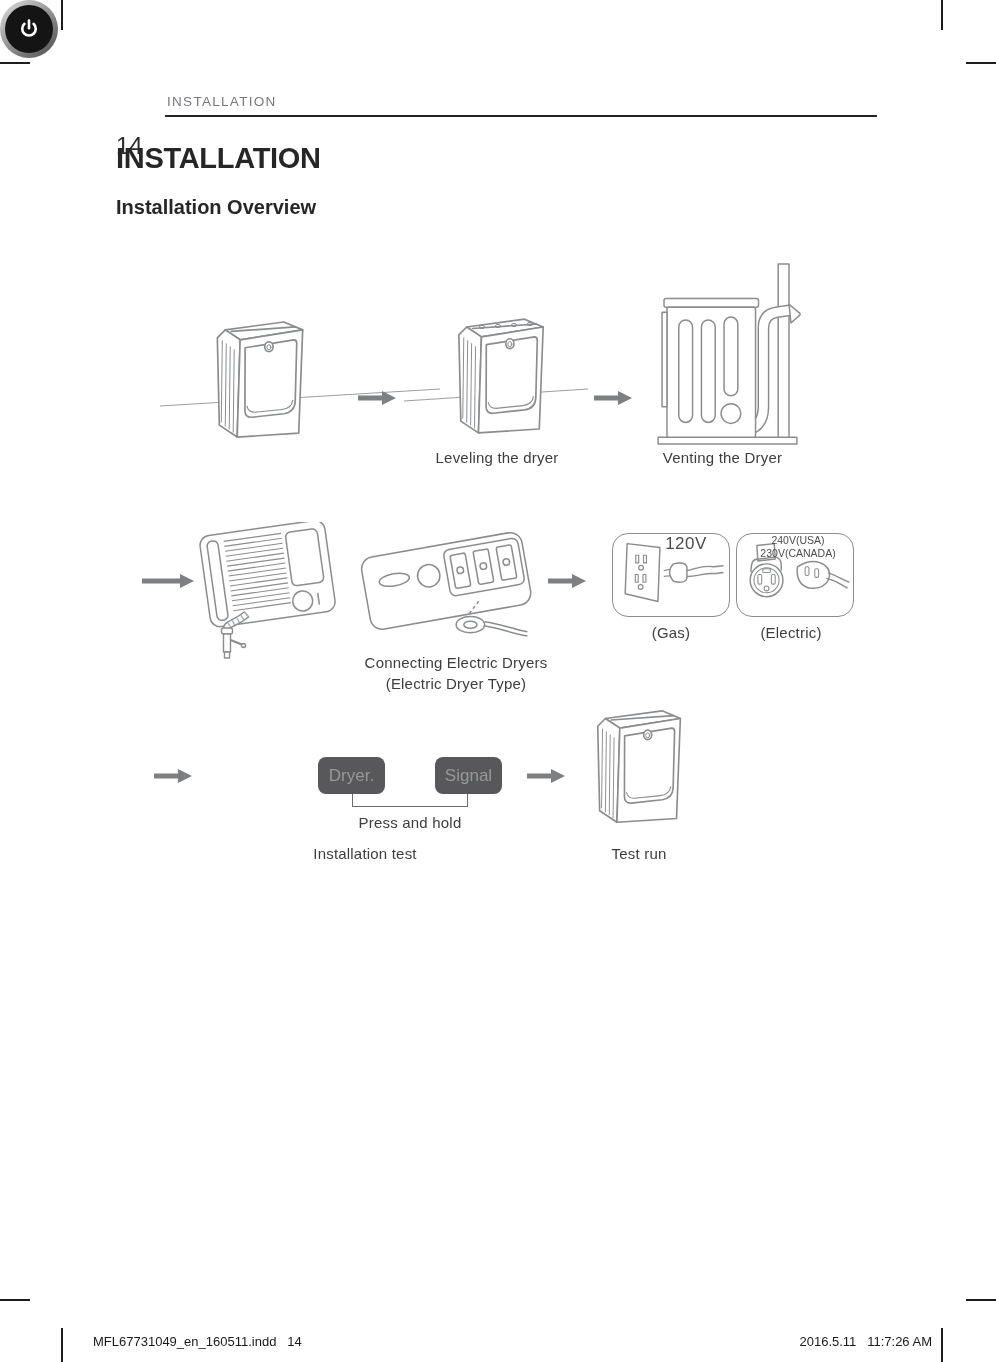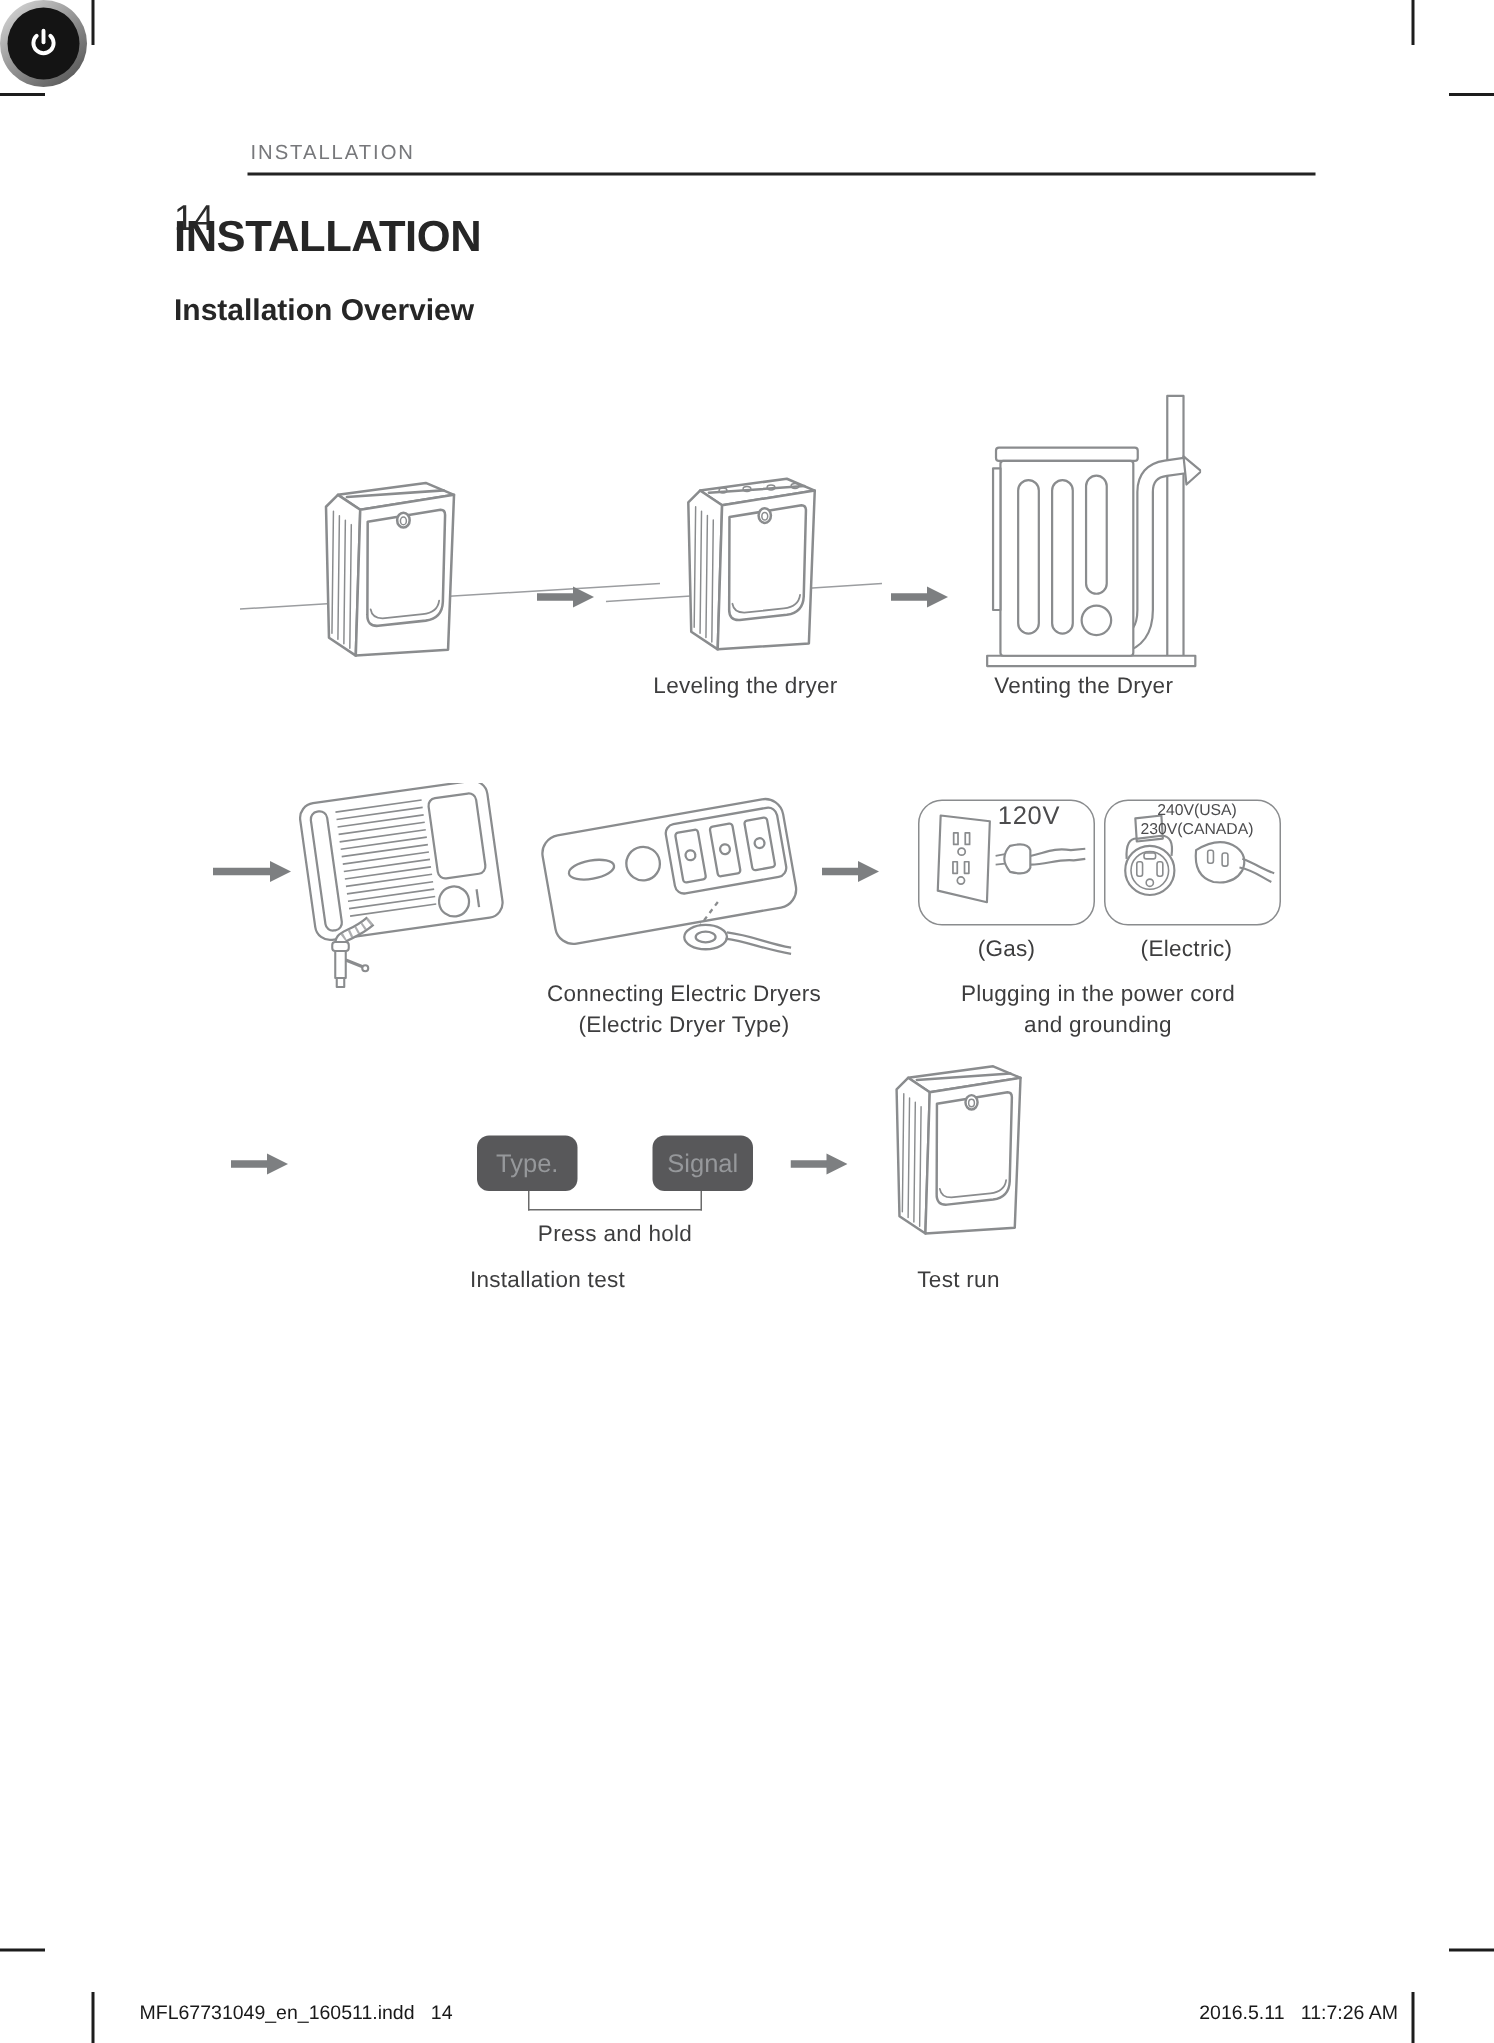--- a/index.html
+++ b/index.html
@@ -327,37 +327,35 @@
       </svg>
   </div>
   <div id="v120" class="abs">120V</div>
   <div id="v240" class="abs">240V(USA)
 230V(CANADA)</div>
   <div id="cap-gaslabel" class="cap">(Gas)</div>
   <div id="cap-eleclabel" class="cap">(Electric)</div>
 
   <div id="cap-electric" class="cap">Connecting Electric Dryers
 (Electric Dryer Type)</div>
-  <div id="cap-plugging" class="cap">Plugging in the power cord
-and grounding</div>
 
   <svg id="ar5" class="arrow" width="38" height="18">
       <use href="#sym-arrow"></use>
     </svg>
 
   <div id="pwr">
     <div id="pwr-inner">
       <svg width="26" height="26" viewBox="0 0 32 32">
         <path d="M16 5.5 V15" stroke="#ffffff" stroke-width="3.2" stroke-linecap="round" fill="none"></path>
         <path d="M10.4 9.6 a8.3 8.3 0 1 0 11.2 0" stroke="#ffffff" stroke-width="3.2" stroke-linecap="round" fill="none"></path>
       </svg>
     </div>
   </div>
 
-  <div id="btn-temp" class="ctlbtn">Type.</div>
+  <div id="btn-temp" class="ctlbtn">Dryer.</div>
   <div id="btn-signal" class="ctlbtn">Signal</div>
   <div id="bracket" class="abs"></div>
   <div id="presshold" class="cap">Press and hold</div>
   <div id="insttest" class="cap">Installation test</div>
 
   <svg id="ar6" class="arrow" width="38" height="18">
       <use href="#sym-arrow"></use>
     </svg>
   <svg id="drv3" class="illo" width="98" height="133" viewBox="0 0 102 130">
       <use href="#sym-dryer"></use>

